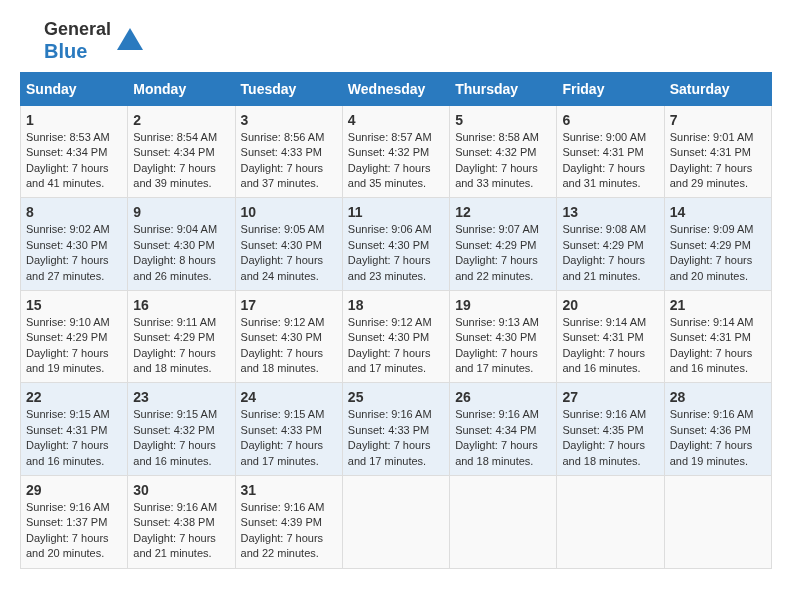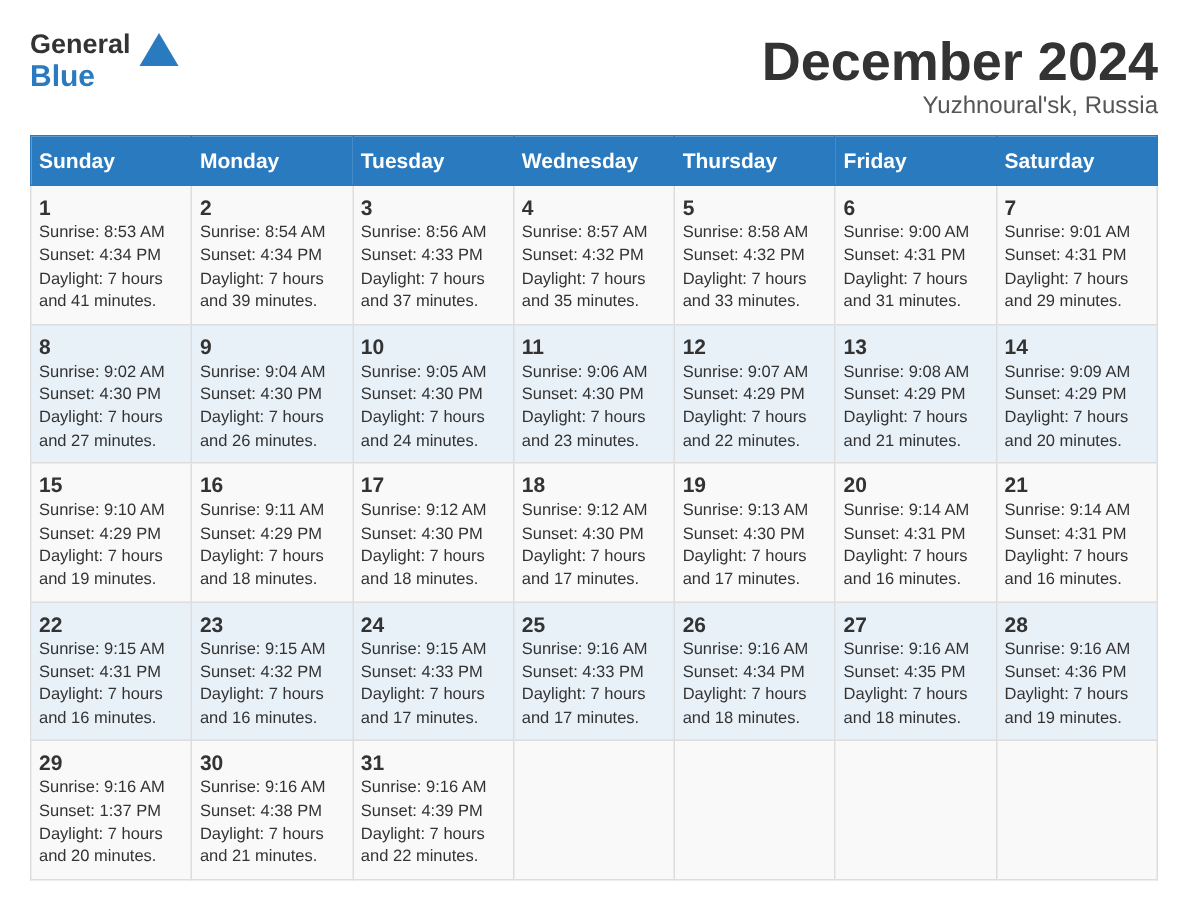--- a/index.html
+++ b/index.html
@@ -11,21 +11,22 @@
       padding: 20px;
     }
     .header {
       display: flex;
       justify-content: space-between;
       align-items: flex-start;
       margin-bottom: 10px;
     }
     .logo {
       display: flex;
-      align-items: flex-start;
+      align-items: center;
+      margin-left: 24px;
     }
     .logo-text {
       display: flex;
       flex-direction: column;
       line-height: 1.1;
     }
     .logo-general {
       font-size: 18px;
       font-weight: bold;
       color: #333;
@@ -101,24 +102,20 @@
 <div class="header">
   <div class="logo">
     <div class="logo-text">
       <span class="logo-general">General</span>
       <span class="logo-blue">Blue</span>
     </div>
     <svg class="logo-icon" viewBox="0 0 30 30">
       <polygon points="15,2 28,24 2,24" fill="#2a7abf"></polygon>
     </svg>
   </div>
-  <div class="title-block">
-    <div class="month-title">December 2024</div>
-    <div class="location">Yuzhnoural'sk, Russia</div>
-  </div>
 </div>
 
 <table>
   <thead>
     <tr>
     <th>Sunday</th>
         <th>Monday</th>
         <th>Tuesday</th>
         <th>Wednesday</th>
         <th>Thursday</th>
@@ -192,21 +189,21 @@
           <span>Sunrise: 9:02 AM</span><br>
           <span>Sunset: 4:30 PM</span><br>
           <span>Daylight: 7 hours and 27 minutes.</span>
         </div>
         </td>
         <td>
           <span class="day-number">9</span>
         <div class="day-info">
           <span>Sunrise: 9:04 AM</span><br>
           <span>Sunset: 4:30 PM</span><br>
-          <span>Daylight: 7 hours and 26 minutes.</span>
+          <span>Daylight: 8 hours and 26 minutes.</span>
         </div>
         </td>
         <td>
           <span class="day-number">10</span>
         <div class="day-info">
           <span>Sunrise: 9:05 AM</span><br>
           <span>Sunset: 4:30 PM</span><br>
           <span>Daylight: 7 hours and 24 minutes.</span>
         </div>
         </td>

